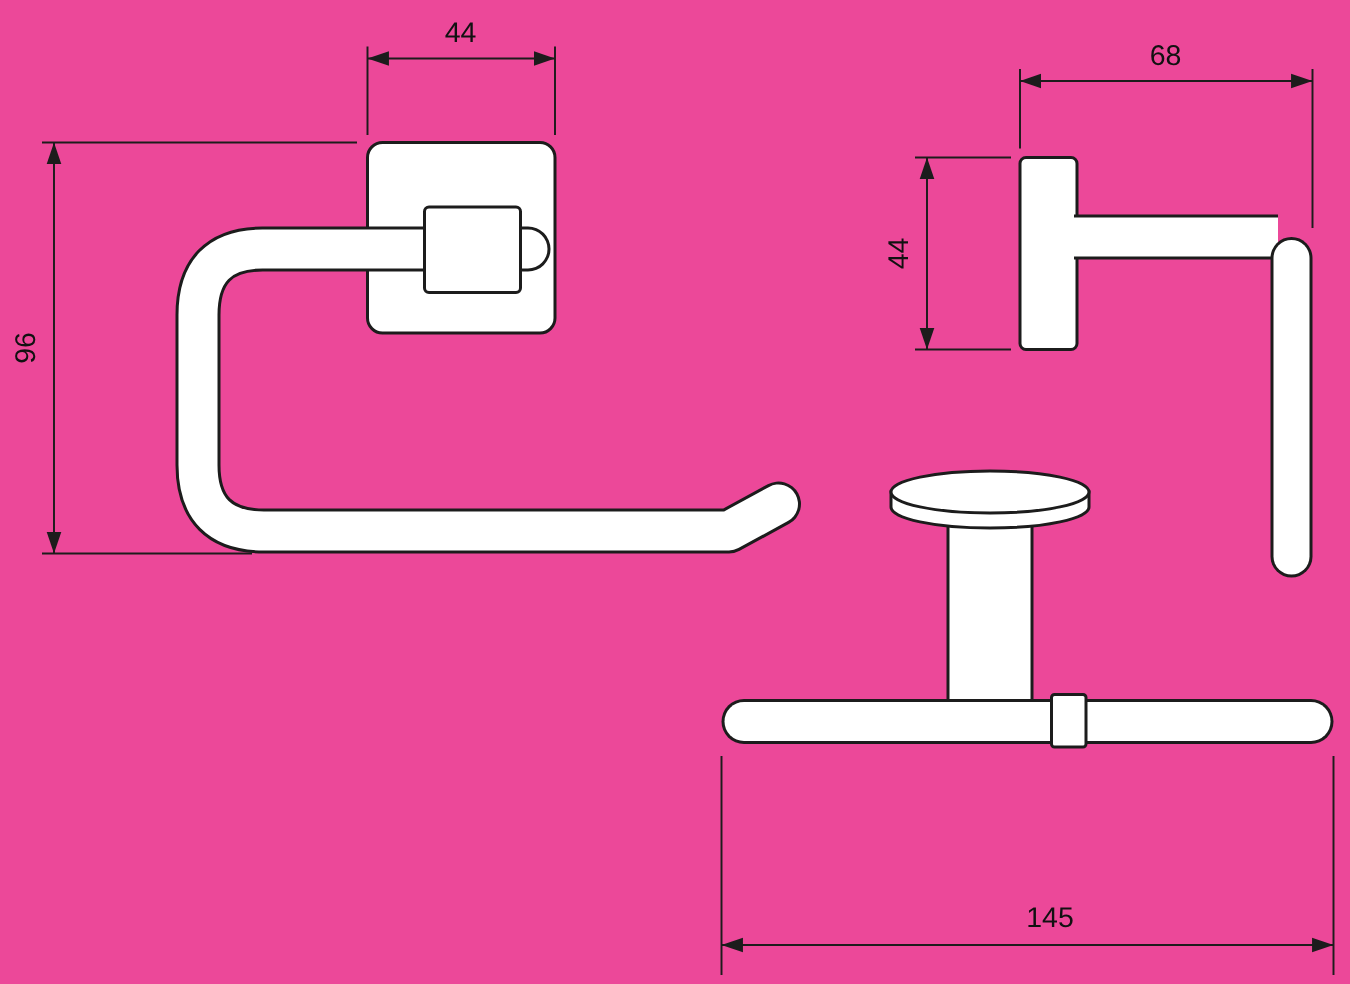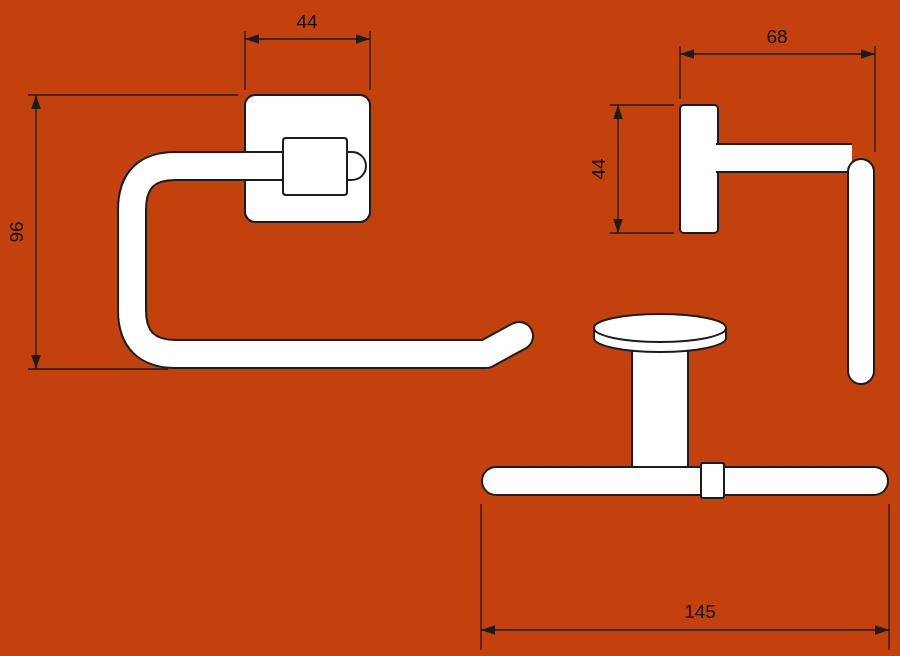--- a/index.html
+++ b/index.html
@@ -5,21 +5,21 @@
   html, body {
     margin: 0;
     padding: 0;
     background: #ffffff;
     font-family: "Liberation Sans", sans-serif;
   }
   .stage {
     width: 900px;
     height: 656px;
     position: relative;
-    background: #c2410c;
+    background: #ec4899;
     overflow: hidden;
   }
   svg { display: block; }
   .outline {
     fill: #ffffff;
     stroke: #1c1c1c;
     stroke-width: 2;
   }
   .tube-o {
     fill: none;

